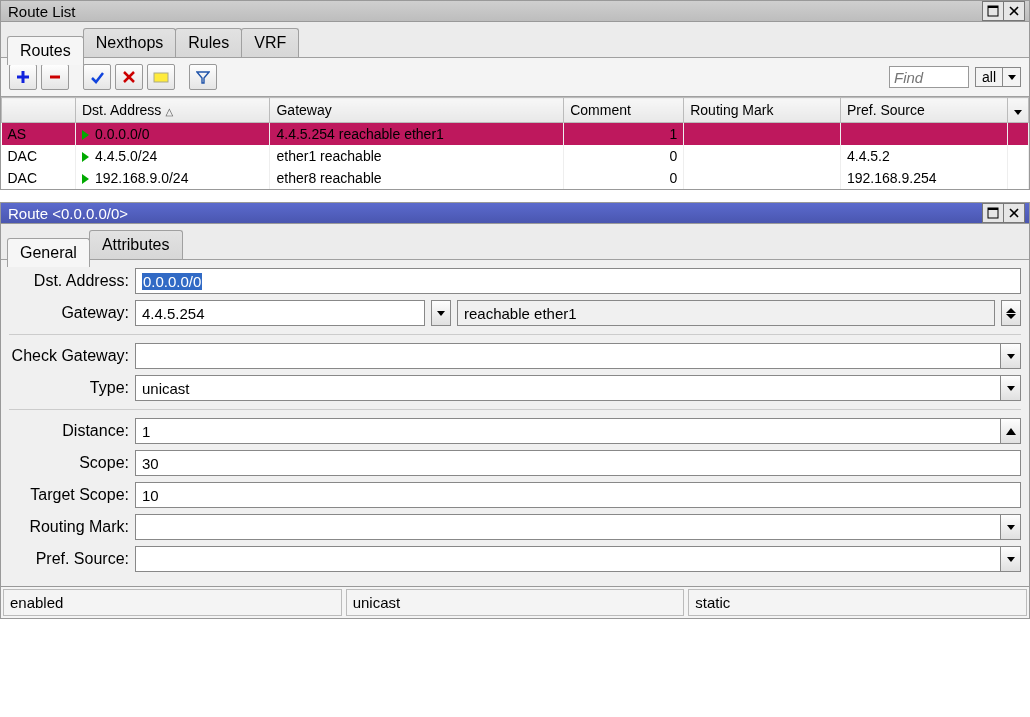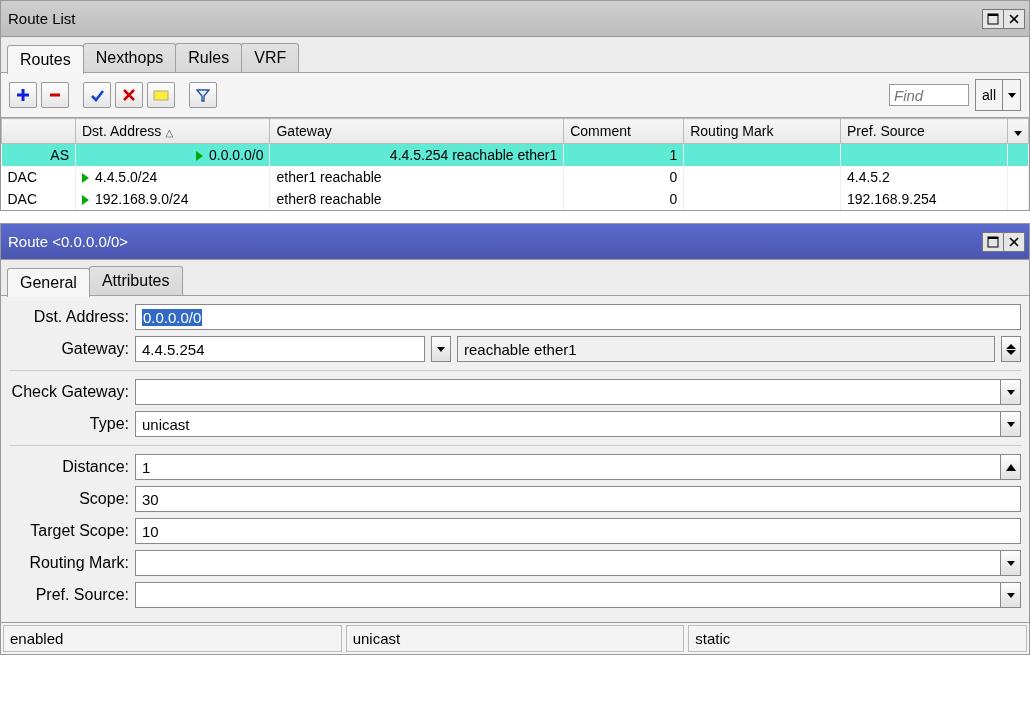--- a/index.html
+++ b/index.html
@@ -1,39 +1,39 @@
 <!DOCTYPE html>
 <html><head>
 <meta charset="utf-8">
 <style>
 * { box-sizing: border-box; }
 html, body { margin: 0; padding: 0; font-family: Arial, sans-serif; font-size: 14px; background: #fff; }
 .window { border: 1px solid #999; background: #f0f0f0; }
-.titlebar { display: flex; align-items: center; justify-content: space-between; background: linear-gradient(#cfcfcf, #bdbdbd); border-bottom: 1px solid #999; height: 36px; padding: 0 4px; }
+.titlebar { display: flex; align-items: center; justify-content: space-between; background: linear-gradient(#cfcfcf, #bdbdbd); border-bottom: 1px solid #999; height: 21px; padding: 0 4px; }
 .titlebar.blue { background: linear-gradient(#5b6acd, #4a56b0); color: #fff; }
 .title-text { font-size: 15px; padding-left: 3px; }
 .titlebar-buttons { display: flex; gap: 0; }
 .tbtn { width: 22px; height: 20px; border: 1px solid #777; background: #e6e6e6; display: flex; align-items: center; justify-content: center; cursor: pointer; margin-left: -1px; }
 .tbtn:first-child { margin-left:0; }
 .tabs { display: flex; background: #ececec; border-bottom: 1px solid #a0a0a0; padding-top: 6px; padding-left: 6px; gap: 0; }
 .tab { padding: 5px 12px 5px 12px; border: 1px solid #a0a0a0; border-bottom: none; background: linear-gradient(#e2e2e2,#d7d7d7); cursor: pointer; margin-right: -1px; border-top-left-radius: 3px; border-top-right-radius: 3px; font-size:16px; }
-.tab.active { background: #f6f6f6; position: relative; top: 2px; }
+.tab.active { background: #f6f6f6; position: relative; top: 8px; }
 .toolbar { display: flex; align-items: center; padding: 6px 8px; gap: 4px; background: #f4f4f4; border-bottom: 1px solid #a0a0a0; }
 .tbutton { width: 28px; height: 26px; border: 1px solid #999; background: linear-gradient(#fefefe,#e5e5e5); display: flex; align-items: center; justify-content: center; cursor: pointer; border-radius: 2px; }
 .sep { width: 6px; }
 .toolbar-right { margin-left: auto; display: flex; gap: 6px; align-items: center; }
 .find-input { width: 80px; height: 22px; border: 1px solid #999; padding: 0 4px; color: #888; font-style: italic; font-size:15px; }
-.select-all { display:flex; align-items:center; height:32px; border:1px solid #888;}
+.select-all { display:flex; align-items:center; height:20px; border:1px solid #888;}
 .select-all span { padding:0 6px; font-size:14px; }
 .select-all .ddarr { width:18px; border-left:1px solid #888; display:flex;align-items:center;justify-content:center; height:100%; }
 .table { width: 100%; border-collapse: collapse; background: #fff; }
 .table th { text-align: left; font-weight: normal; background: linear-gradient(#f7f7f7,#e8e8e8); border: 1px solid #bbb; padding: 4px 6px; font-size:14px; }
 .table td { padding: 3px 6px; border-right: 1px solid #eee; font-size:14px; }
 .table tr.row td { background: #fff; }
-.table tr.selected td { background: #5eead4; text-align: right; }
+.table tr.selected td { background: #be185d; }
 .flag-col { width: 74px; }
 .arr-icon { display:inline-block; width:0; height:0; border-top:5px solid transparent; border-bottom:5px solid transparent; border-left:7px solid #0a0; margin-right:6px; vertical-align:middle; }
 .dist-col { text-align: right; }
 .content-wrap { display:flex; padding: 8px; gap: 10px; }
 .form-area { flex: 1; }
 .form-row { display: flex; align-items: center; margin-bottom: 6px; }
 .form-label { width: 126px; text-align: right; padding-right: 6px; font-size:16px; }
 .form-input { flex: 1; height: 26px; border: 1px solid #888; padding: 0 6px; font-size:15px; background:#fff; }
 .form-input-wrap { flex:1; display:flex; align-items:stretch; }
 .form-input-wrap .form-input { flex:1; }

